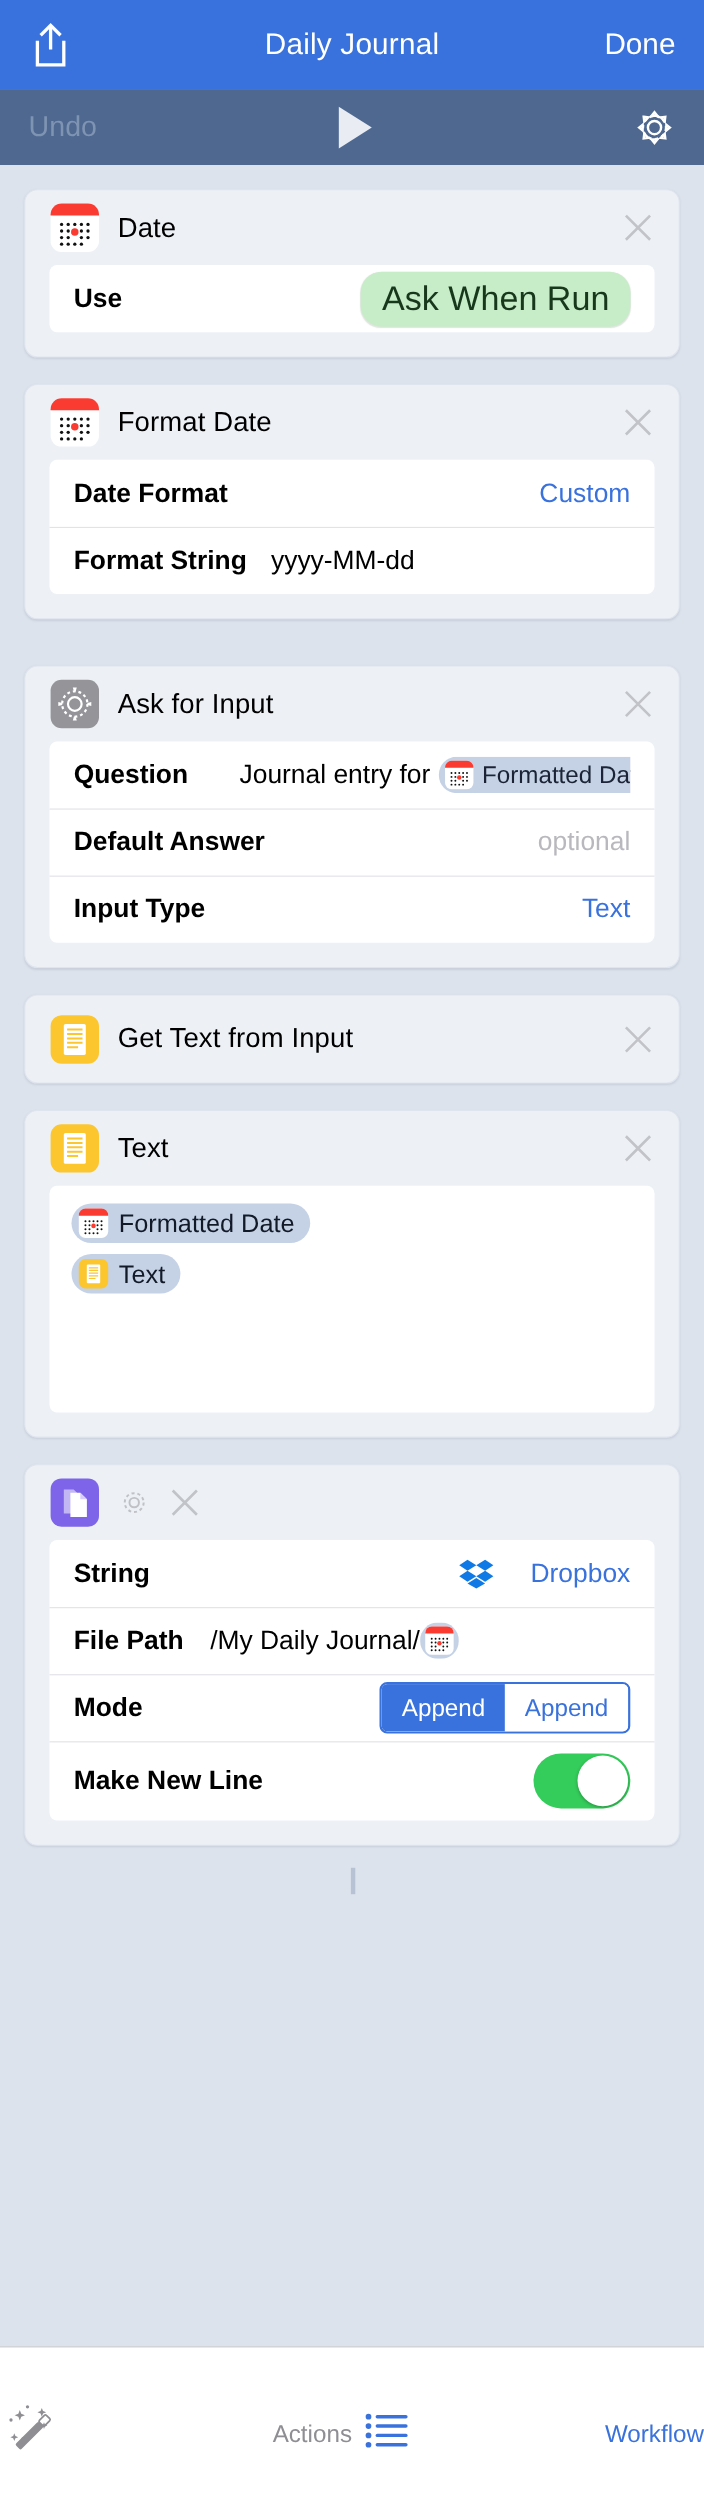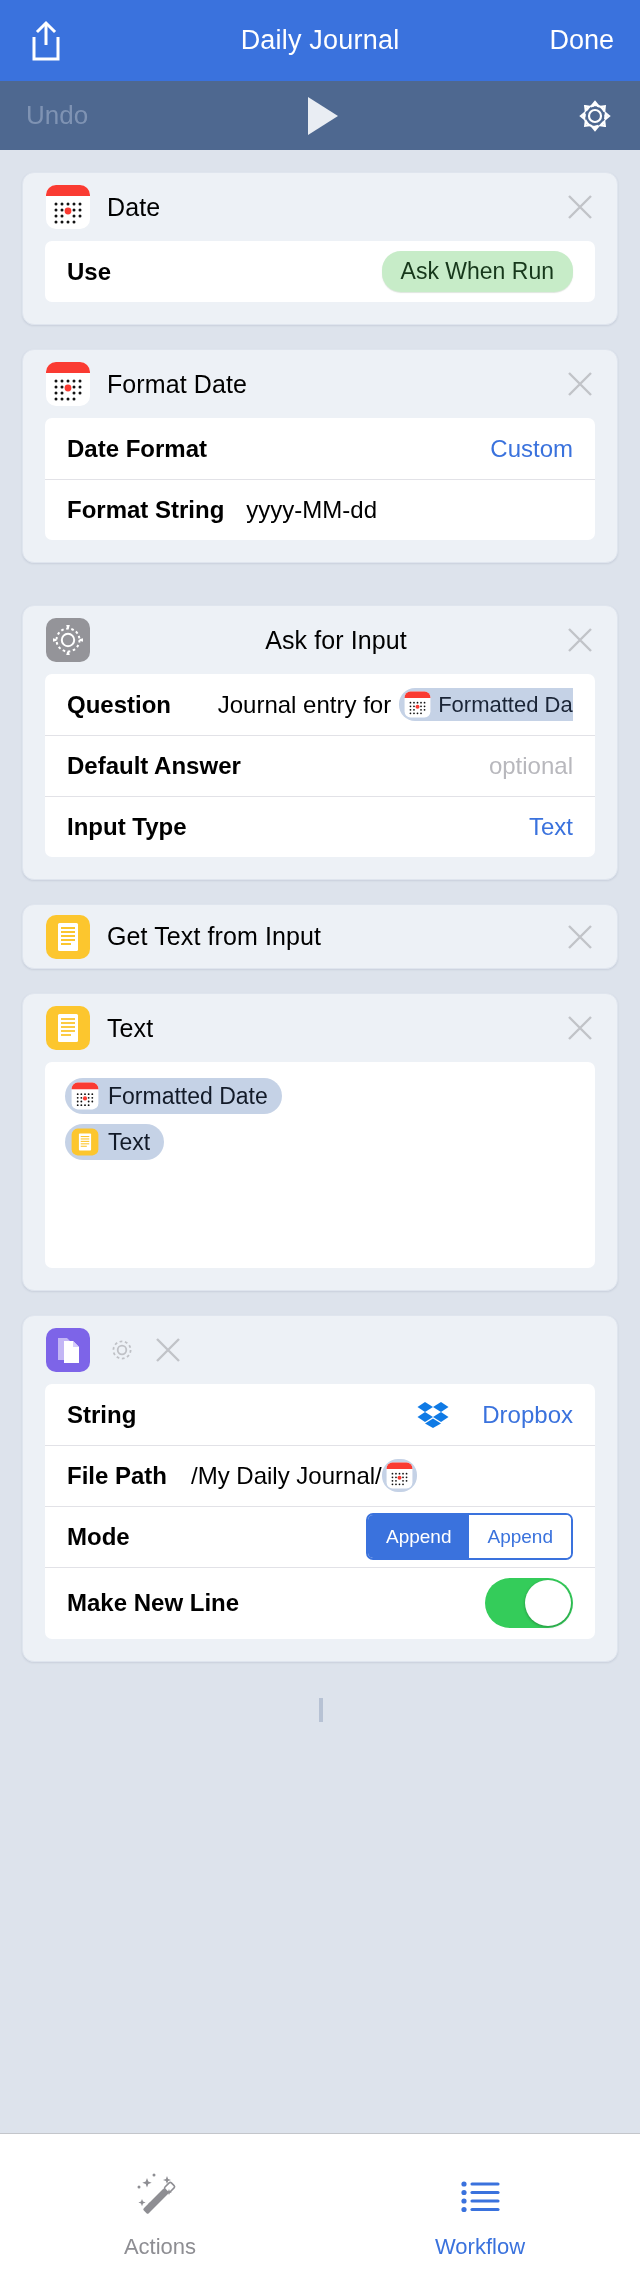--- a/index.html
+++ b/index.html
@@ -150,21 +150,21 @@
   .row-value.blue { color:#3a72dd; }
   .row-value.muted { color:#b8b8bd; }
   .row-value.plain { margin-left:22px; }
 
   
   .pill-green {
     margin-left:auto;
     background:#c7ecc8;
     color:#17381b;
     border-radius:19px;
-    font-size:23px;
+    font-size:31px;
     padding:7px 19px;
     box-shadow:0 1px 1px rgba(120,150,120,.25);
   }
 
   
   .q-value {
     margin-left:26px;
     display:flex;
     align-items:center;
     font-size:24px;
@@ -210,21 +210,21 @@
   .segmented {
     margin-left:auto;
     display:flex;
     border:2px solid #3a72dd;
     border-radius:7px;
     overflow:hidden;
     height:47px;
   }
   .seg {
     display:flex;align-items:center;justify-content:center;
-    font-size:19px;
+    font-size:22px;
     padding:0 18px;
   }
   .seg.on { background:#3a72dd;color:#fff; }
   .seg.off { background:#fff;color:#3a72dd; }
 
   
   .toggle {
     margin-left:auto;
     width:88px;height:50px;
     border-radius:25px;
@@ -260,23 +260,23 @@
     position:absolute;
     bottom:0;left:0;right:0;
     height:151px;
     background:#ffffff;
     border-top:1px solid #c3c6cb;
     display:flex;
   }
   .tab {
     flex:1;
     display:flex;
-    flex-direction:column;
-    align-items:center;
-    justify-content:center;
+    flex-direction:row;
+    align-items:center;
+    justify-content:space-between;
     padding-top:8px;
   }
   .tab-ico { width:62px;height:62px; margin-bottom:6px; }
   .tab-lbl { font-size:22px; }
   .tab-lbl.sel { color:#3a72dd; }
   .tab-lbl.un { color:#8e8e93; }
 </style>
 </head>
 <body>
 
@@ -407,21 +407,21 @@
         <span class="row-label">Date Format</span>
         <span class="row-value blue">Custom</span>
       </div>
       <div class="row">
         <span class="row-label">Format String</span>
         <span class="row-value plain" style="margin-left:22px;margin-right:auto;">yyyy-MM-dd</span>
       </div>
     </div>
   </div>
 
-  <div class="card" style="margin-top:42px;text-align:center;">
+  <div class="card" style="margin-top:42px;">
     <div class="card-head">
       <span class="card-icon">
         <svg viewBox="0 0 46 46" width="46" height="46">
           <rect x="1" y="1" width="44" height="44" rx="10" fill="#949499"></rect>
           <g transform="translate(23,23)">
             <g fill="none" stroke="#ffffff" stroke-width="2">
               <circle cx="0" cy="0" r="6.2"></circle>
               <circle cx="0" cy="0" r="11.5" stroke-dasharray="2.6 2.6"></circle>
             </g>
             <g fill="#ffffff">
@@ -481,21 +481,21 @@
         <span class="row-value muted">optional</span>
       </div>
       <div class="row">
         <span class="row-label">Input Type</span>
         <span class="row-value blue">Text</span>
       </div>
     </div>
   </div>
 
   <div class="card" style="margin-top:24px;">
-    <div class="card-head" style="height:63px;">
+    <div class="card-head" style="height:79px;">
       <span class="card-icon">
         <svg viewBox="0 0 46 46" width="46" height="46">
           <rect x="1" y="1" width="44" height="44" rx="10" fill="#fcc62e"></rect>
           <rect x="13" y="9" width="20" height="28" rx="1.5" fill="#ffffff"></rect>
           <g stroke="#fcc62e" stroke-width="1.8">
             <path d="M16 14 h14"></path>
               <path d="M16 18 h14"></path>
               <path d="M16 22 h14"></path>
               <path d="M16 26 h14"></path>
               <path d="M16 30 h10"></path>

